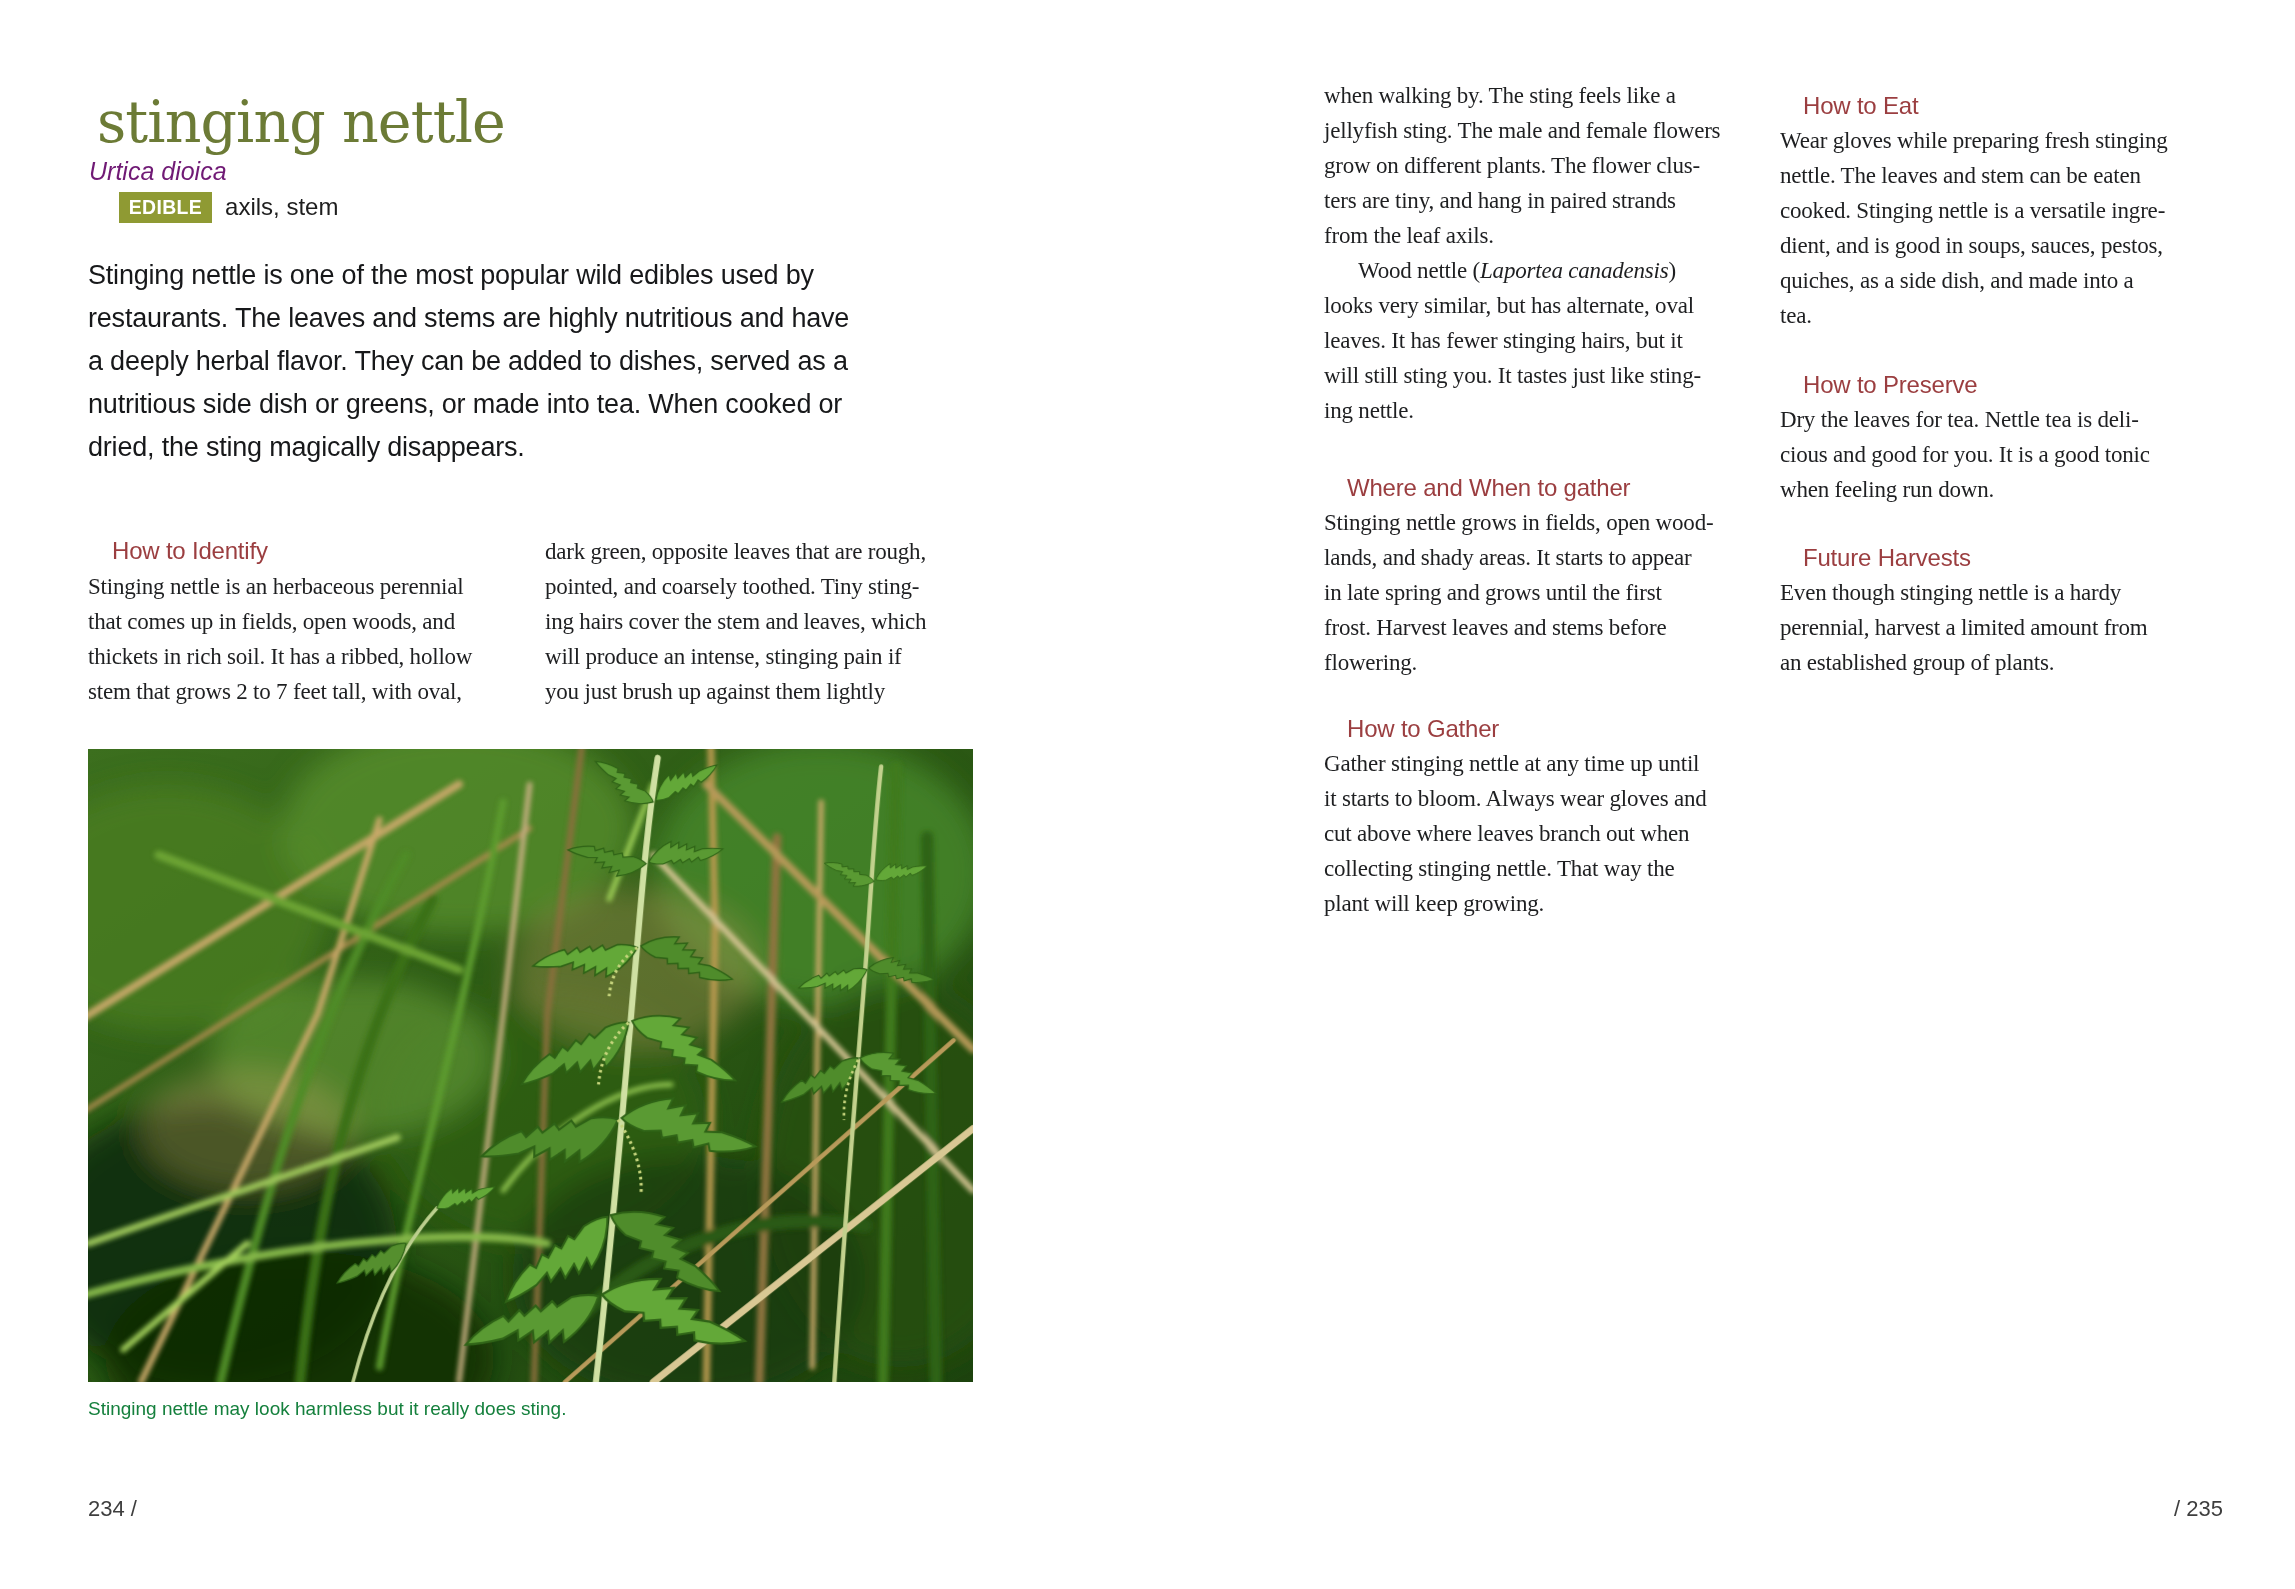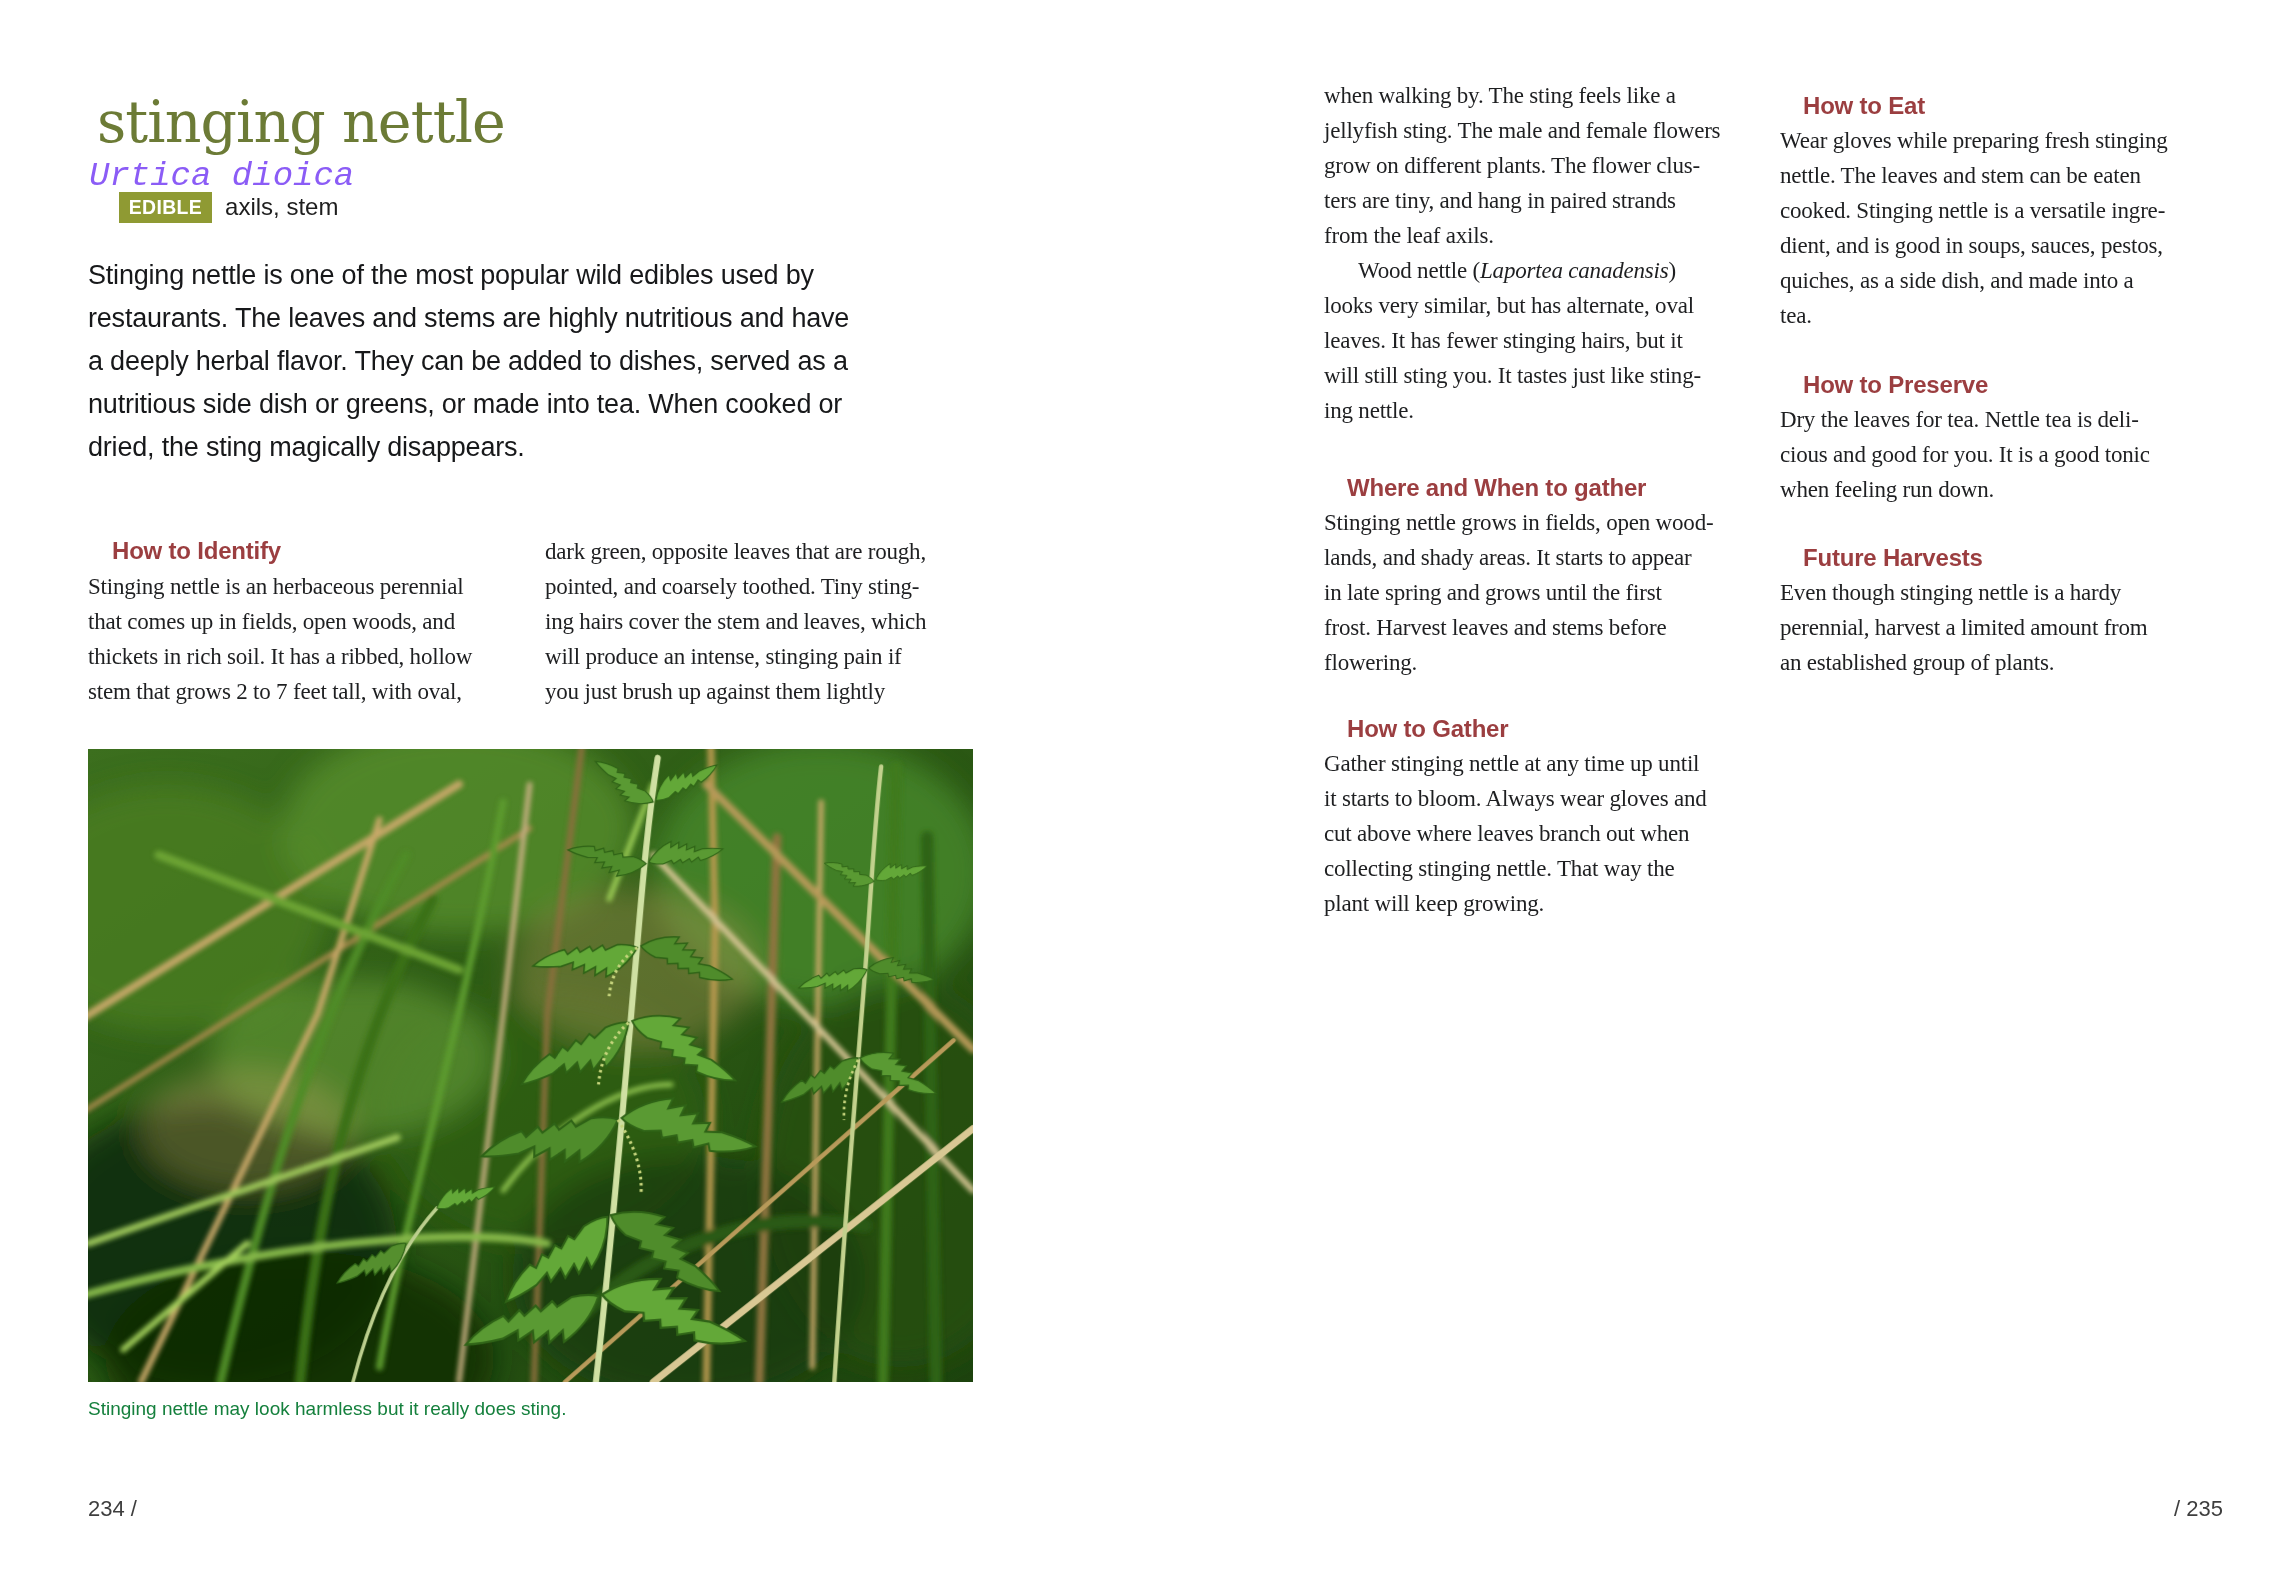--- a/index.html
+++ b/index.html
@@ -6,36 +6,36 @@
   body{
     width:2295px;height:1589px;position:relative;background:#ffffff;
     font-family:"Liberation Sans",sans-serif;overflow:hidden;
   }
   .abs{position:absolute;}
   .title{
     font-family:"DejaVu Serif",serif;font-size:57px;line-height:62px;
     color:#6C7B36;letter-spacing:-0.9px;
   }
   .latin{
-    font-family:Liberation Mono, monospace;font-style:italic;font-size:34px;
-    color:#8b5cf6;
+    font-family:Liberation Sans, sans-serif;font-style:italic;font-size:25px;
+    color:#701a75;
   }
   .badge-row{display:flex;align-items:center;gap:13.2px;margin-left:31px;}
   .badge{
     background:#8F9A33;color:#ffffff;font-weight:bold;font-size:19.4px;
     padding:4.4px 9.7px 3.5px;letter-spacing:0.4px;
   }
   .parts{font-size:24px;color:#1e1e1e;}
   .intro{font-size:27px;line-height:43px;color:#17181a;letter-spacing:-0.2px;}
   .serif{
     font-family:"Liberation Serif",serif;font-size:23px;line-height:35px;
     color:#1e1f21;letter-spacing:-0.2px;
   }
   .heading{
-    font-family:"Liberation Sans",sans-serif;font-weight:bold;font-size:24px;
+    font-family:"Liberation Sans",sans-serif;font-weight:normal;font-size:24px;
     line-height:35px;color:#9B3E40;padding-left:23px;letter-spacing:-0.2px;
   }
   .bl{white-space:nowrap;}
   .it{font-style:italic;}
   .indent{padding-left:34px;}
   .caption{font-size:19px;color:#15803d;}
   .pagenum{font-size:22px;color:#3e3e3e;}
   .photo{width:885px;height:633px;overflow:hidden;}
   .photo svg{display:block;}
 </style>

